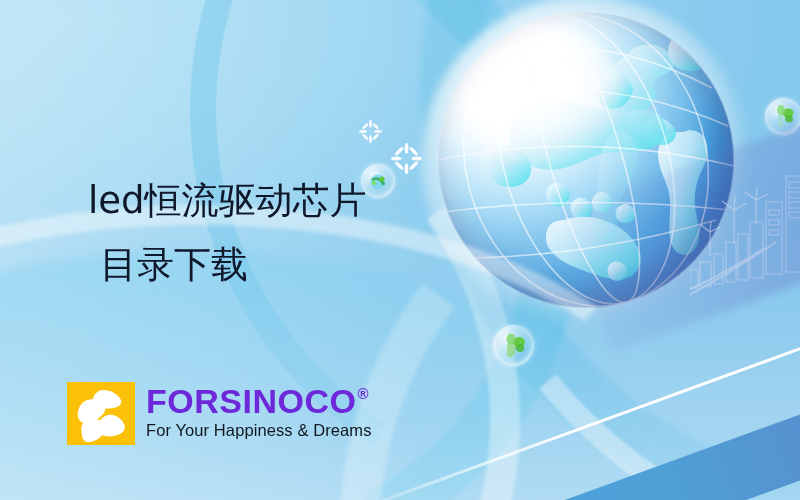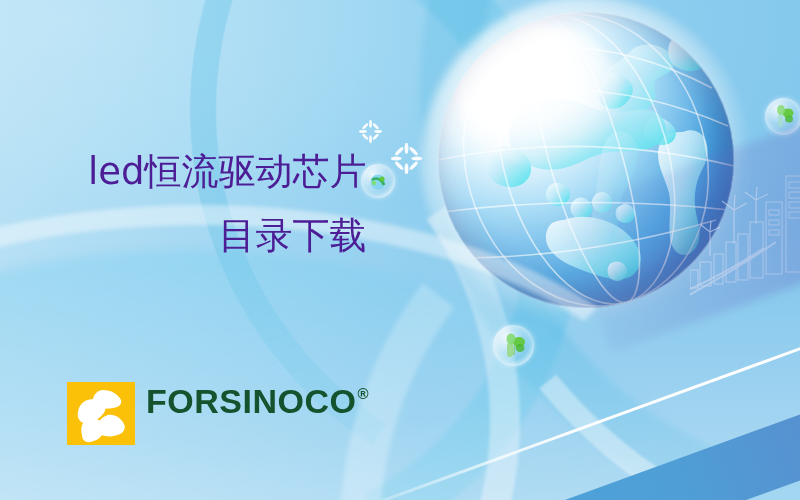--- a/index.html
+++ b/index.html
@@ -144,39 +144,38 @@
              transform:rotate(-20deg); }
   #rib-white { left:455px; top:690px; width:700px; height:26px;
              background:linear-gradient(90deg, #ffffff, #f4fbff 60%, #e8f4fd);
              transform:rotate(-20deg); }
   #rib-purple { left:560px; top:212px; width:520px; height:150px;
              background:linear-gradient(120deg, rgba(110,120,200,.0) 0%, rgba(104,116,198,.45) 60%, rgba(120,130,210,.55) 100%);
              transform:rotate(-20deg); filter:blur(4px); }
 
   
   #headline {
-    position:absolute; left:88px; top:153px;
-    color:#4c1d95;
+    position:absolute; left:88px; top:182px;
+    color:#0f172a;
     font-family:"DejaVu Sans","Liberation Sans", sans-serif;
     line-height:1.0;
     white-space:nowrap;
-    text-align:right;
   }
   #headline .ln { display:block; font-size:37px; letter-spacing:0px; }
   #headline .ln2 { margin-top:30px; margin-left:12px;font-family:Liberation Mono, monospace; }
 
   
   #logo { position:absolute; left:67px; top:382px; display:flex; align-items:flex-start; }
   #logo-mark { width:68px; height:63px; background:#fbc108; flex:0 0 auto; position:relative; }
   #logo-mark svg { position:absolute; inset:0; }
   #logo-text { margin-left:11px; padding-top:2px; }
   #logo-word {
     font-family:"Liberation Sans", sans-serif;
     font-weight:bold; font-size:34px; line-height:1;
-    color:#14532d; letter-spacing:.5px;
+    color:#6d28d9; letter-spacing:.5px;
     display:flex; align-items:flex-start;
   }
   #logo-reg { font-size:15px; line-height:1; margin-left:1px; margin-top:2px; font-weight:bold; }
   #logo-tag {
     font-family:"Liberation Sans", sans-serif;
     font-size:16.5px; color:#101820; margin-top:3px; letter-spacing:.1px;
   }
 </style>
 </head>
 <body>
@@ -372,16 +371,17 @@
           <path d="M17 40 c5 -4 12 -4 17 -1 4 2 5 7 3 11 -3 6 -8 9 -14 10 -4 1 -8 -2 -8 -7 -1 -5 -1 -10 2 -13z"></path>
           <path d="M41 33 c7 -1 13 3 16 9 2 4 0 8 -4 10 -6 3 -13 3 -19 1 -4 -2 -5 -7 -3 -11 2 -5 6 -8 10 -9z"></path>
         </g>
       </svg>
     </div>
     <div id="logo-text">
       <div id="logo-word">
         <span>FORSINOCO</span>
         <span id="logo-reg">®</span>
       </div>
+      <div id="logo-tag">For Your Happiness &amp; Dreams</div>
     </div>
   </div>
 
 </div>
 
 </body></html>

